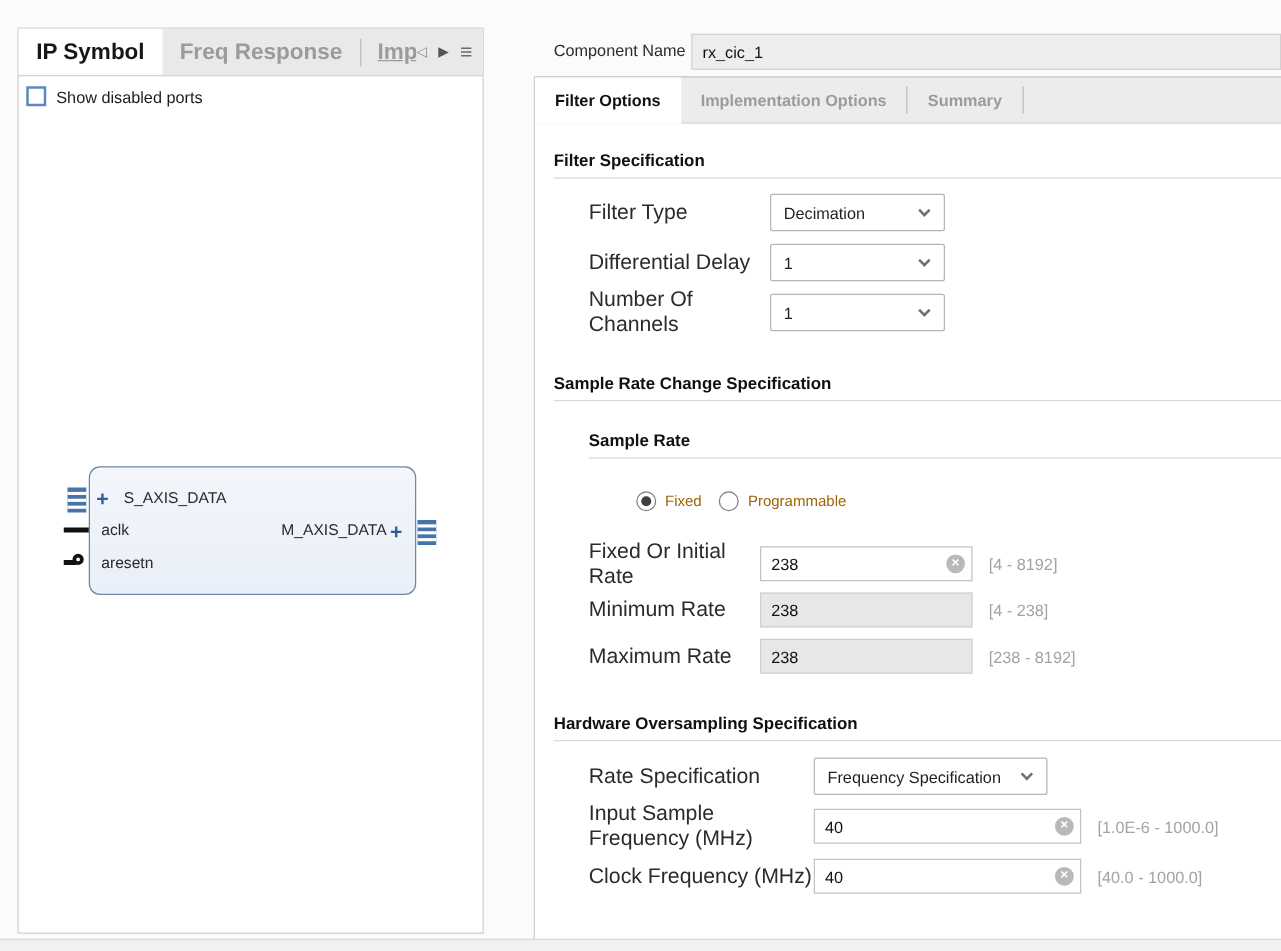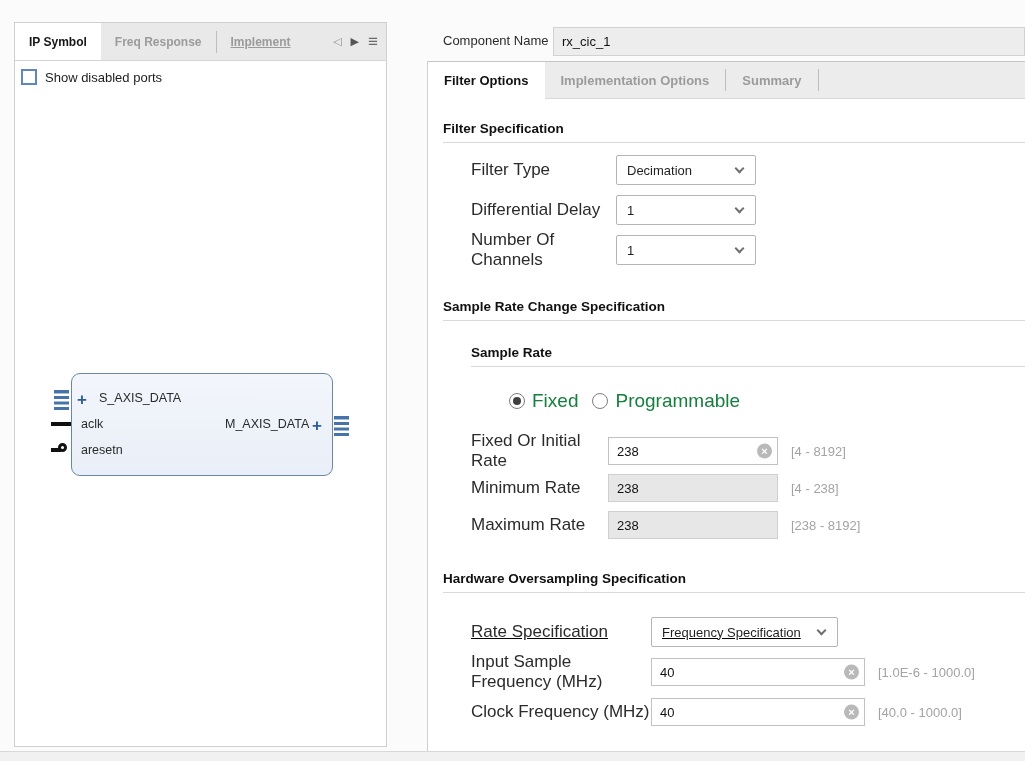--- a/index.html
+++ b/index.html
@@ -5,21 +5,21 @@
   * { margin:0; padding:0; box-sizing:border-box; }
   html,body { background:#fafafa; }
   body { font-family:"Liberation Sans", sans-serif; }
   .screen { position:relative; width:1025px; height:761px; background:#fbfbfb; overflow:hidden; }
 
   
   .left-panel { position:absolute; left:14px; top:22px; width:373px; height:725px;
     background:#fff; border:1px solid #cfcfcf; }
   .lp-tabs { display:flex; align-items:stretch; height:38px; background:#e9e9e9;
     border-bottom:1px solid #d4d4d4; }
-  .lp-tab { display:flex; align-items:center; padding:0 14px; font-size:12px; font-weight:bold;
+  .lp-tab { display:flex; align-items:center; padding:0 14px; font-size:18px; font-weight:bold;
     color:#9b9b9b; white-space:nowrap; cursor:default;text-align:center; }
   .lp-tab.active { background:#fff; color:#161616; }
   .lp-tab.truncated { max-width:86px; overflow:hidden; padding-right:0;text-decoration:underline; }
   .vsep { width:1px; background:#bdbdbd; height:22px; align-self:center; }
   .lp-tabnav { display:flex; align-items:center; margin-left:auto; padding-right:8px; gap:9px; }
   .nav-glyph { font-size:11px; color:#8d8d8d; }
   .nav-glyph.dark { color:#555; }
   .nav-glyph.menu { font-size:17px; font-weight:bold; color:#6b6b6b; }
 
   .cb-row { position:absolute; left:6px; top:46px; display:flex; align-items:center; }
@@ -68,39 +68,39 @@
   .dd-value { flex:1; padding-left:10px; font-size:13px; color:#1f1f1f; white-space:nowrap; }
   .chevron { width:7px; height:7px; border-right:2px solid #707070; border-bottom:2px solid #707070;
     transform:rotate(45deg); margin:-3px 12px 0 8px; }
   .dd-w140 { width:140px; }
   .dd-w187 { width:187px; }
 
   .radio-row { display:flex; align-items:center; margin-left:66px; margin-top:24px; height:20px; }
   .radio { width:16px; height:16px; border:1px solid #7d7d7d; border-radius:50%; background:#fff;
     display:flex; align-items:center; justify-content:center; }
   .radio .dot { width:8px; height:8px; border-radius:50%; background:#3f3f3f; }
-  .radio-label { font-size:19px; color:#15803d; margin-left:7px; }
+  .radio-label { font-size:12px; color:#a16207; margin-left:7px; }
   .radio-gap { width:14px; }
 
   .field-row { display:flex; align-items:center; margin-left:28px; margin-top:9px; height:28px; }
   .field-row.first { margin-top:26px; }
   .field-row .row-label { width:137px; }
   .input-wrap { position:relative; }
   .txt-input { height:28px; border:1px solid #c2c2c2; background:#fff; font-family:"Liberation Sans",sans-serif;
     font-size:13px; color:#111; padding:0 26px 0 8px; outline:none; }
   .w170 { width:170px; }
   .w190 { width:214px; }
   .txt-input.disabled { background:#e7e7e7; border-color:#cfcfcf; padding-right:8px; }
   .clear-btn { position:absolute; right:6px; top:50%; transform:translateY(-50%);
     width:15px; height:15px; border-radius:50%; background:#b9b9b9; color:#fff;
     font-size:11px; line-height:15px; text-align:center; font-weight:bold; cursor:pointer; }
   .range-hint { font-size:13px; color:#a3a3a3; margin-left:13px; white-space:nowrap; }
 
   .hw-row { display:flex; align-items:center; margin-left:28px; margin-top:10px; height:30px; }
-  .hw-row.first { margin-top:24px;text-decoration:underline; }
+  .hw-row.first { margin-top:13px; }
   .hw-row .row-label { width:180px; }
 
   .bottom-strip { position:absolute; left:0; top:751px; width:1025px; height:10px;
     background:#f1f1f1; border-top:1px solid #d8d8d8; }
 </style>
 </head>
 <body>
 
 <div class="screen">
 

